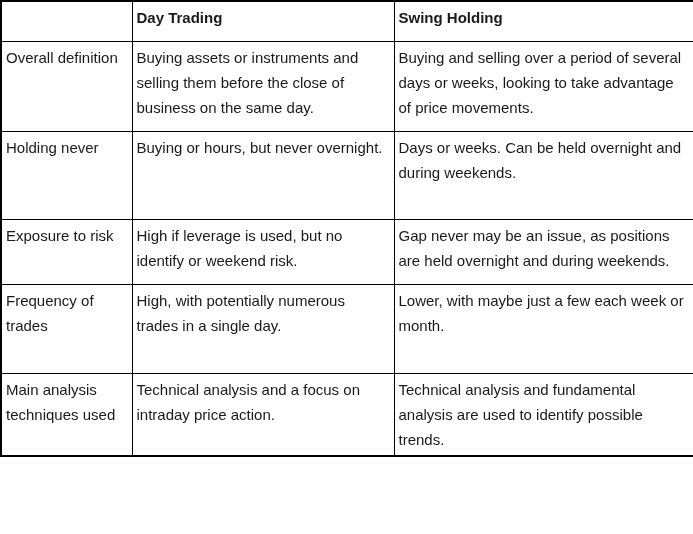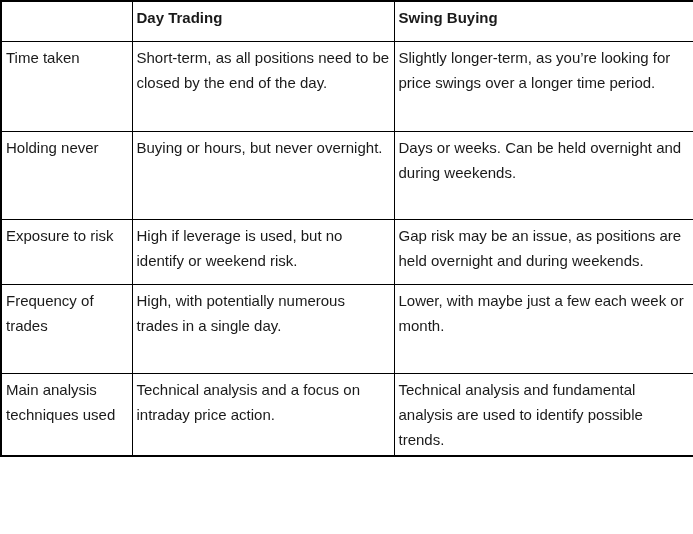--- a/index.html
+++ b/index.html
@@ -53,38 +53,38 @@
   <table class="compare">
     <colgroup>
       <col class="c1">
       <col class="c2">
       <col class="c3">
     </colgroup>
     <thead>
       <tr>
         <th></th>
         <th>Day Trading</th>
-        <th>Swing Buying</th>
+        <th>Swing Holding</th>
       </tr>
     </thead>
     <tbody>
       <tr>
-        <td>Time taken</td>
-        <td>Short-term, as all positions need to be closed by the end of the day.</td>
-        <td>Slightly longer-term, as you’re looking for price swings over a longer time period.</td>
+        <td>Overall definition</td>
+        <td>Buying assets or instruments and selling them before the close of business on the same day.</td>
+        <td>Buying and selling over a period of several days or weeks, looking to take advantage of price movements.</td>
       </tr>
       <tr>
         <td>Holding never</td>
         <td>Buying or hours, but never overnight.</td>
         <td>Days or weeks. Can be held overnight and during weekends.</td>
       </tr>
       <tr>
         <td>Exposure to risk</td>
         <td>High if leverage is used, but no identify or weekend risk.</td>
-        <td>Gap risk may be an issue, as positions are held overnight and during weekends.</td>
+        <td>Gap never may be an issue, as positions are held overnight and during weekends.</td>
       </tr>
       <tr>
         <td>Frequency of trades</td>
         <td>High, with potentially numerous trades in a single day.</td>
         <td>Lower, with maybe just a few each week or month.</td>
       </tr>
       <tr>
         <td>Main analysis techniques used</td>
         <td>Technical analysis and a focus on intraday price action.</td>
         <td>Technical analysis and fundamental analysis are used to identify possible trends.</td>

